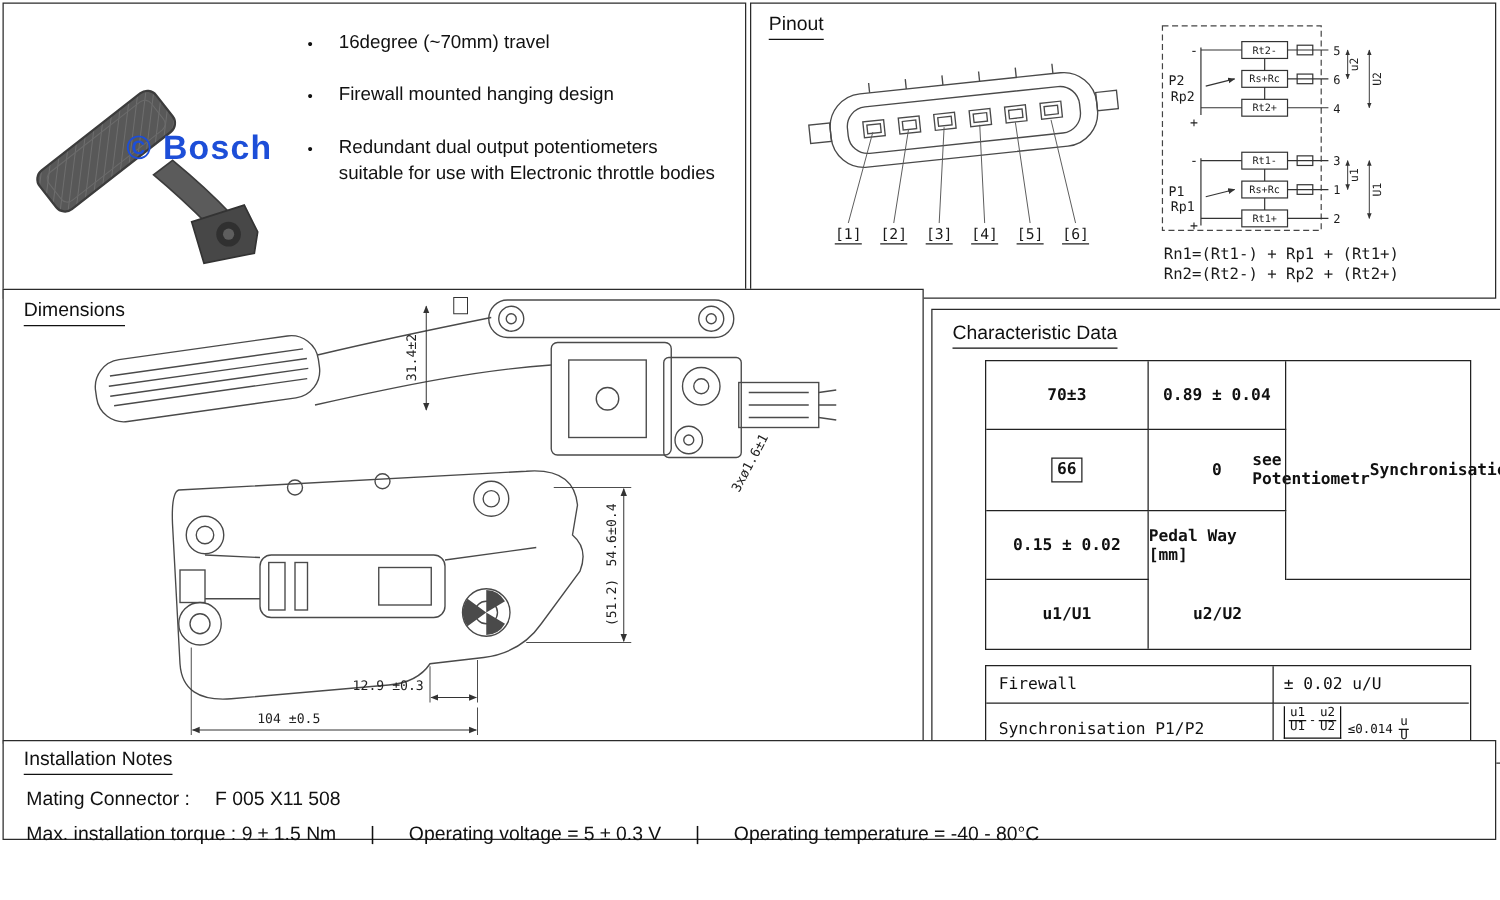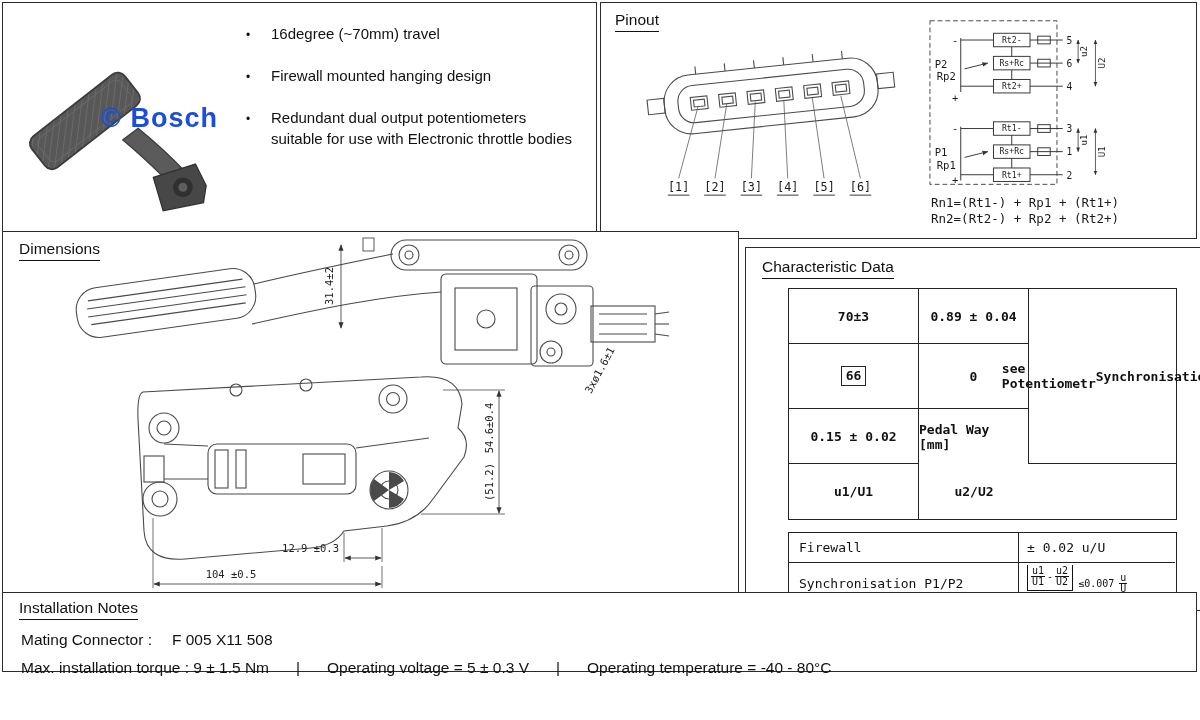--- a/index.html
+++ b/index.html
@@ -379,21 +379,21 @@
                   <span>U1</span>
                 </span>
               <span>-</span>
               <span class="frac">
                   <span>u2</span>
                   <span>U2</span>
                 </span>
             </span>
             <span class="bigden">2</span>
           </span>
-          <span>≤0.007</span>
+          <span>≤0.014</span>
           <span class="frac">
               <span>u</span>
               <span>U</span>
             </span>
         </div>
       </div>
     </div>
   </section>
 
   <section class="panel panel-installation">

